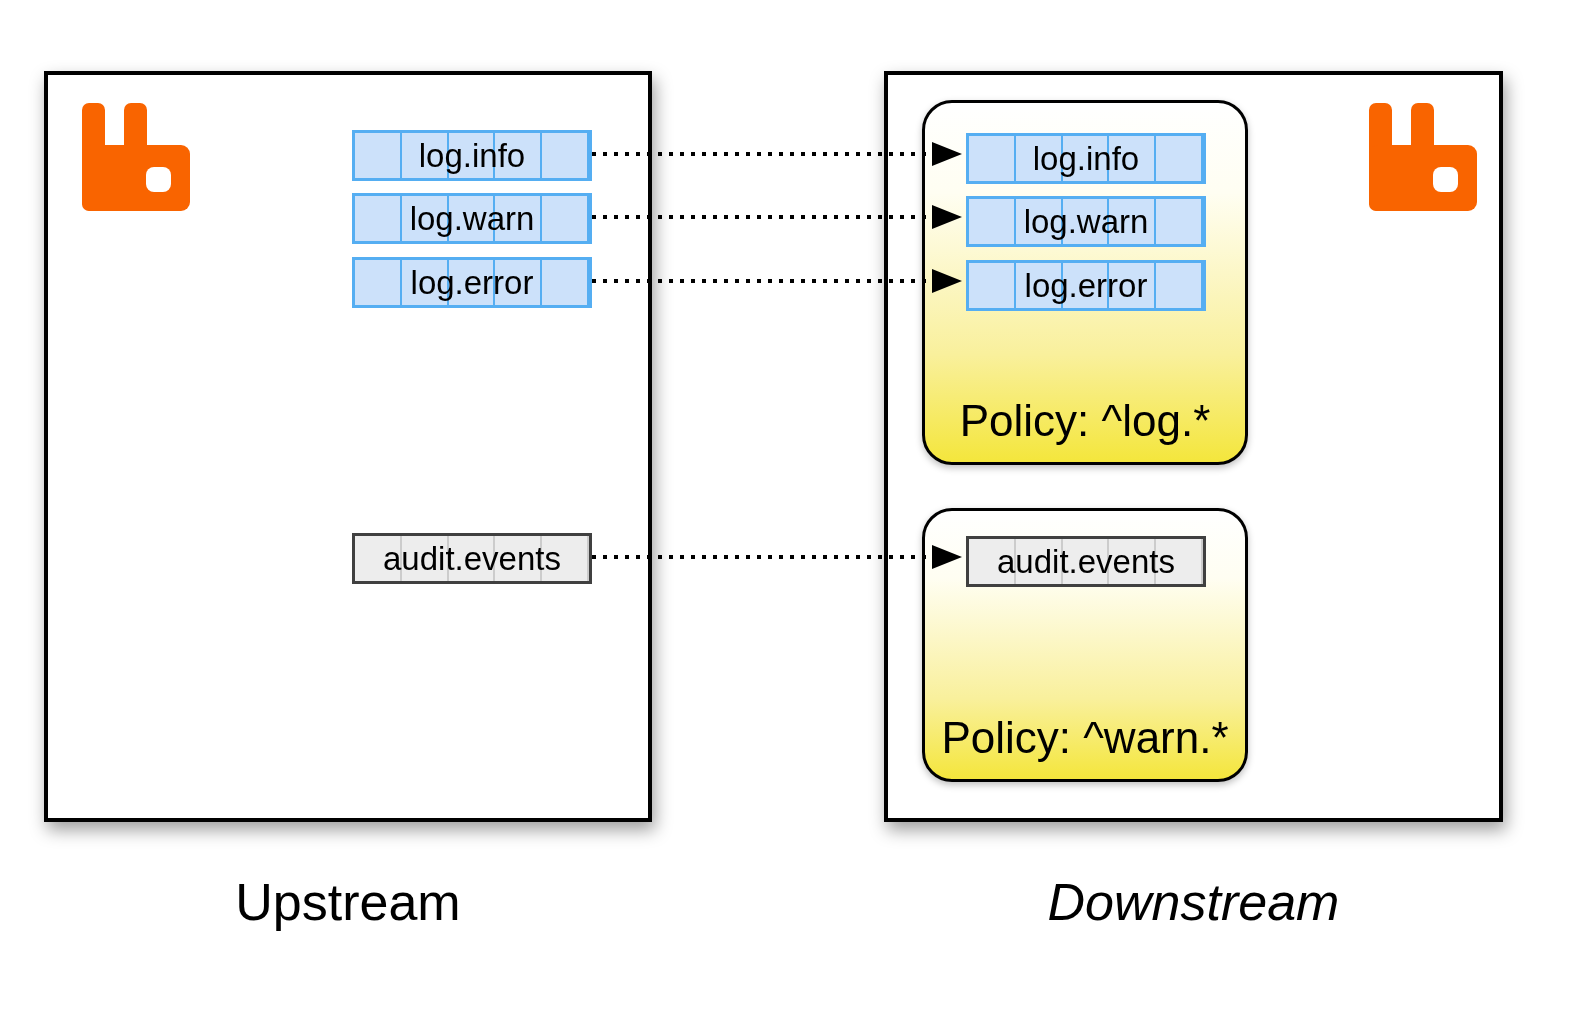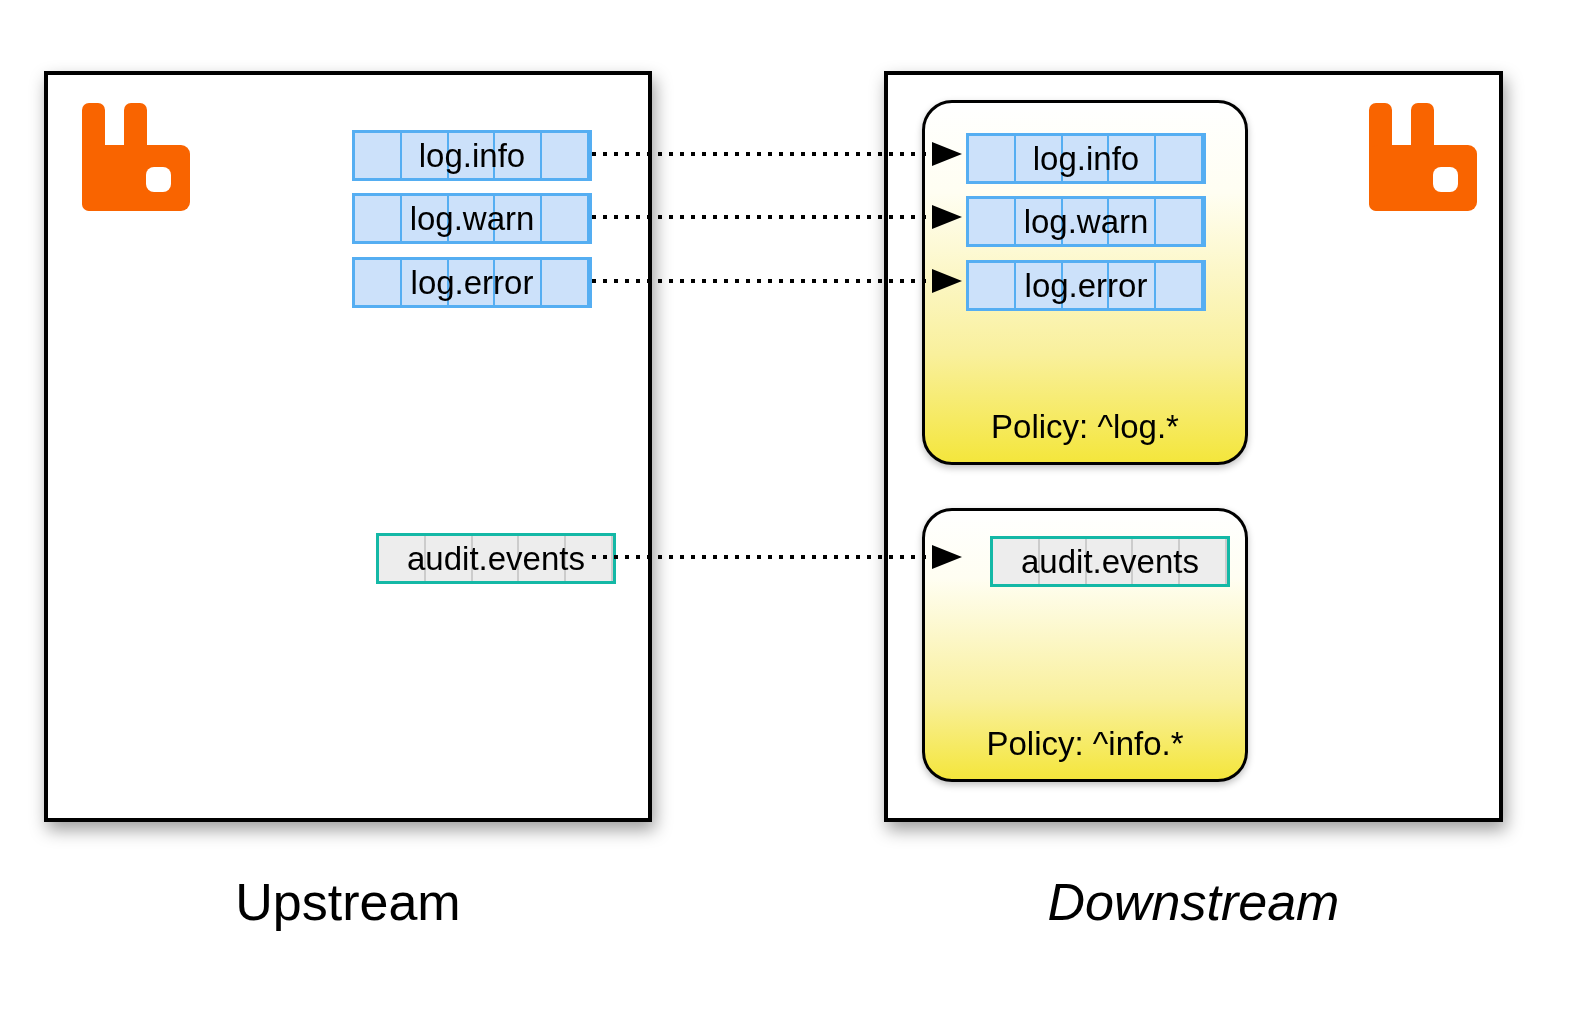--- a/index.html
+++ b/index.html
@@ -19,21 +19,21 @@
   #logo-down{left:1365px;top:98px;}
 
   .queue{
     position:absolute;width:240px;height:51px;box-sizing:border-box;
     display:flex;background:transparent;
   }
   .queue .cell{flex:1 1 20%;}
   .queue.q-log{border:3px solid #55aef2;}
   .queue.q-log .cell{background:#cce1fa;}
   .queue.q-log .cell:not(:last-child){border-right:2px solid #55aef2;}
-  .queue.q-audit{border:3px solid #14b8a6;margin-left:24px;}
+  .queue.q-audit{border:3px solid #404040;}
   .queue.q-audit .cell{background:#ededed;}
   .queue.q-audit .cell:not(:last-child){border-right:2px solid #cccccc;}
   .queue .qlabel{
     position:absolute;left:0;right:0;top:0;bottom:0;
     display:flex;align-items:center;justify-content:center;
     font-size:33px;line-height:1;color:#000;white-space:nowrap;
   }
 
   
   #q-up-loginfo{left:352px;top:130px;}
@@ -49,21 +49,21 @@
   }
   #policy-log{top:100px;height:365px;}
   #policy-audit{top:508px;height:274px;}
   .policy-box .queue{left:41px;}
   #q-dn-loginfo{top:30px;}
   #q-dn-logwarn{top:93px;}
   #q-dn-logerror{top:157px;}
   #q-dn-audit{top:25px;}
   .policy-label{
     position:absolute;left:0;right:0;bottom:16px;text-align:center;
-    font-size:33px;color:#000;white-space:nowrap;
+    font-size:44px;color:#000;white-space:nowrap;
   }
 
   .connector{
     position:absolute;left:592px;width:341px;height:4px;z-index:10;
     background:repeating-linear-gradient(to right,#000 0px,#000 4px,transparent 4px,transparent 11px);
   }
   #link-loginfo{top:152px;}
   #link-logwarn{top:215px;}
   #link-logerror{top:279px;}
   #link-audit{top:555px;}
@@ -171,21 +171,21 @@
 
   <div id="policy-audit" class="policy-box">
     <div id="q-dn-audit" class="queue q-audit">
       <div class="cell"></div>
         <div class="cell"></div>
         <div class="cell"></div>
         <div class="cell"></div>
         <div class="cell"></div>
       <div class="qlabel">audit.events</div>
     </div>
-    <div class="policy-label">Policy: ^info.*</div>
+    <div class="policy-label">Policy: ^warn.*</div>
   </div>
 
   <div id="link-loginfo" class="connector"></div>
   <div id="link-logwarn" class="connector"></div>
   <div id="link-logerror" class="connector"></div>
   <div id="link-audit" class="connector"></div>
 
   <div id="arrow-loginfo" class="arrowhead"></div>
   <div id="arrow-logwarn" class="arrowhead"></div>
   <div id="arrow-logerror" class="arrowhead"></div>

